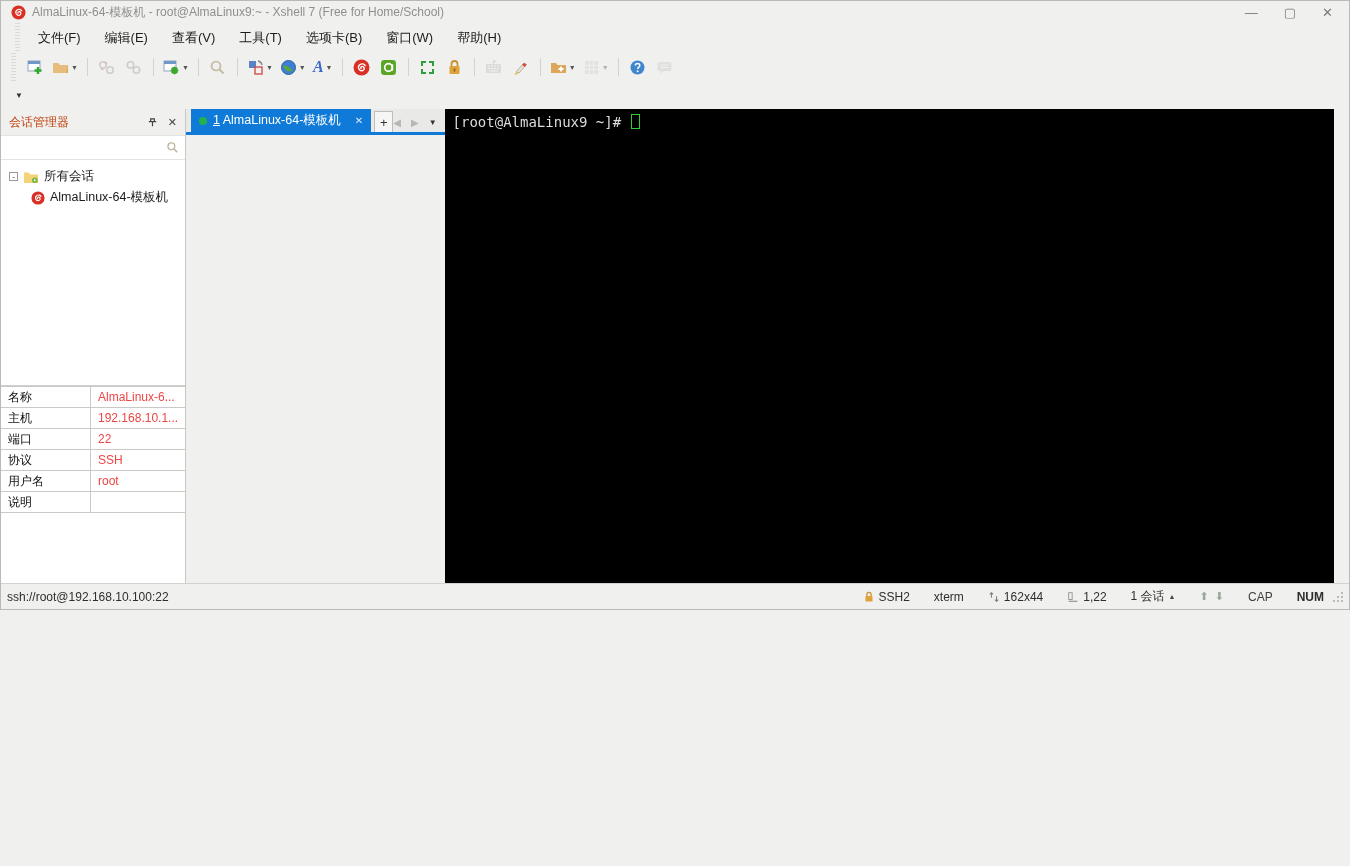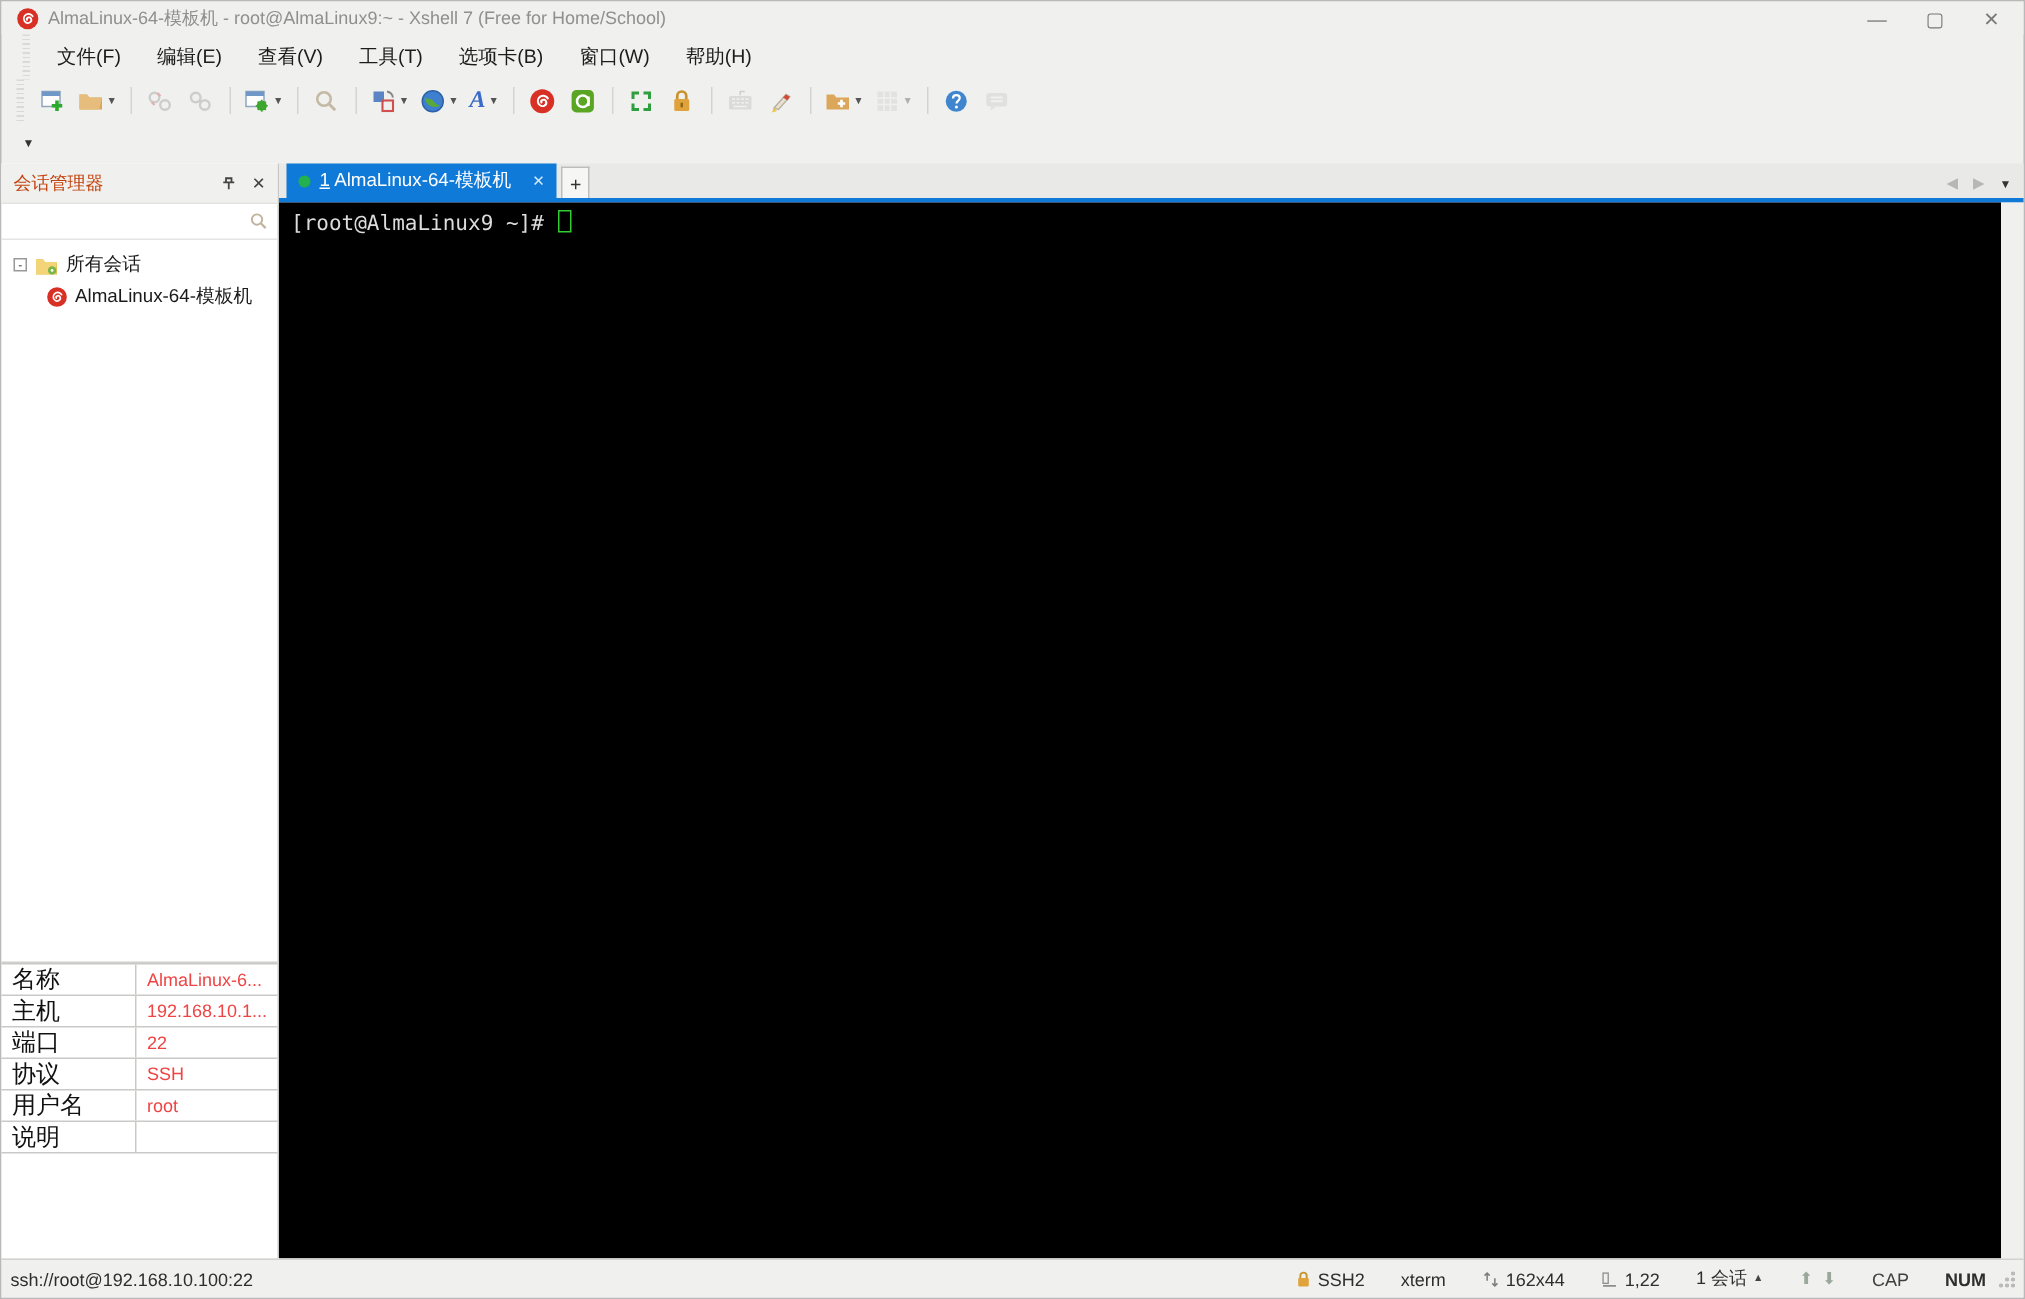--- a/index.html
+++ b/index.html
@@ -1,18 +1,18 @@
 <!DOCTYPE html>
 <html><head>
 <meta charset="utf-8">
 <style>
   * { margin:0; padding:0; box-sizing:border-box; }
   html,body { width:1350px; height:866px; }
   body { font-family:"Liberation Sans", sans-serif; font-size:12px; color:#333; background:#f0f0ee; overflow:hidden; }
-  .window { width:1350px; height:866px; display:flex; flex-direction:column; border:1px solid #b9b9b9; background:#f0f0ee; }
+  .window { width:1350px; height:610px; display:flex; flex-direction:column; border:1px solid #b9b9b9; background:#f0f0ee; }
 
   
   .titlebar { height:22px; display:flex; align-items:center; padding:0 6px; background:#f0f0ee; flex:0 0 auto; }
   .titlebar .app-ic { width:15px; height:15px; margin:0 6px 0 4px; }
   .titlebar .ttl { color:#8f8f8f; font-size:12px; white-space:nowrap; }
   .win-ctrls { margin-left:auto; display:flex; align-items:center; gap:26px; padding-right:10px; color:#7a7a7a; font-size:13px; }
   .win-ctrls span { cursor:default; }
 
   
   .menubar { height:30px; display:flex; align-items:center; padding-left:14px; gap:4px; flex:0 0 auto; }
@@ -49,25 +49,25 @@
   .tree { padding:6px 0 0 6px; flex:0 0 auto; }
   .tree-row { display:flex; align-items:center; height:21px; gap:5px; white-space:nowrap; }
   .expander { width:9px; height:9px; border:1px solid #999; background:#fff; font-size:8px; line-height:7px; text-align:center; color:#333; margin-left:2px; }
   .tree-child { padding-left:24px; }
   .tree-label { font-size:12.5px; color:#1a1a1a; }
   .sb-fill { flex:1; }
   .sb-divider { height:1px; background:#cfcfcd; flex:0 0 auto; }
   .props { border-bottom:1px solid #c9c9c7; flex:0 0 auto; }
   .prow { display:flex; height:21px; border-top:1px solid #c9c9c7; }
   .prow:first-child { border-top:none; border-top:1px solid #c9c9c7; }
-  .pcell-l { width:90px; border-right:1px solid #c9c9c7; display:flex; align-items:center; padding-left:7px; font-size:16px; color:#111; }
+  .pcell-l { width:90px; border-right:1px solid #c9c9c7; display:flex; align-items:center; padding-left:7px; font-size:12px; color:#111; }
   .pcell-v { flex:1; display:flex; align-items:center; padding-left:7px; font-size:12px; color:#ef4444; }
   .sb-bottom { height:70px; flex:0 0 auto; }
 
-  .content { flex:1; display:flex; flex-direction:column; min-width:0; }
+  .content { flex:1; display:flex; flex-direction:row; min-width:0; }
   .tabbar { height:26px; background:#e9e9e7; display:flex; align-items:flex-end; border-bottom:3px solid #0f7ad8; flex:0 0 auto; }
   .tab { height:23px; margin-left:5px; background:#0f7ad8; color:#fff; display:flex; align-items:center; padding:0 8px; gap:6px; min-width:178px; }
   .tab-dot { width:8px; height:8px; border-radius:50%; background:#22b14c; flex:0 0 auto; }
   .tab-text { font-size:12.5px; white-space:nowrap; }
   .tab-idx { text-decoration:underline; }
   .tab-close { margin-left:auto; font-size:10px; color:#d8e9f8; padding-left:8px; }
   .tab-plus { width:19px; height:21px; background:#f6f6f5; border:1px solid #bdbdbb; border-bottom:none; margin-left:3px; display:flex; align-items:center; justify-content:center; font-size:13px; color:#333; }
   .tab-nav { margin-left:auto; display:flex; align-items:center; gap:10px; padding:0 8px 4px 0; color:#b7b7b5; font-size:10px; }
   .tab-nav .ddk { color:#333; font-size:8px; }
 

